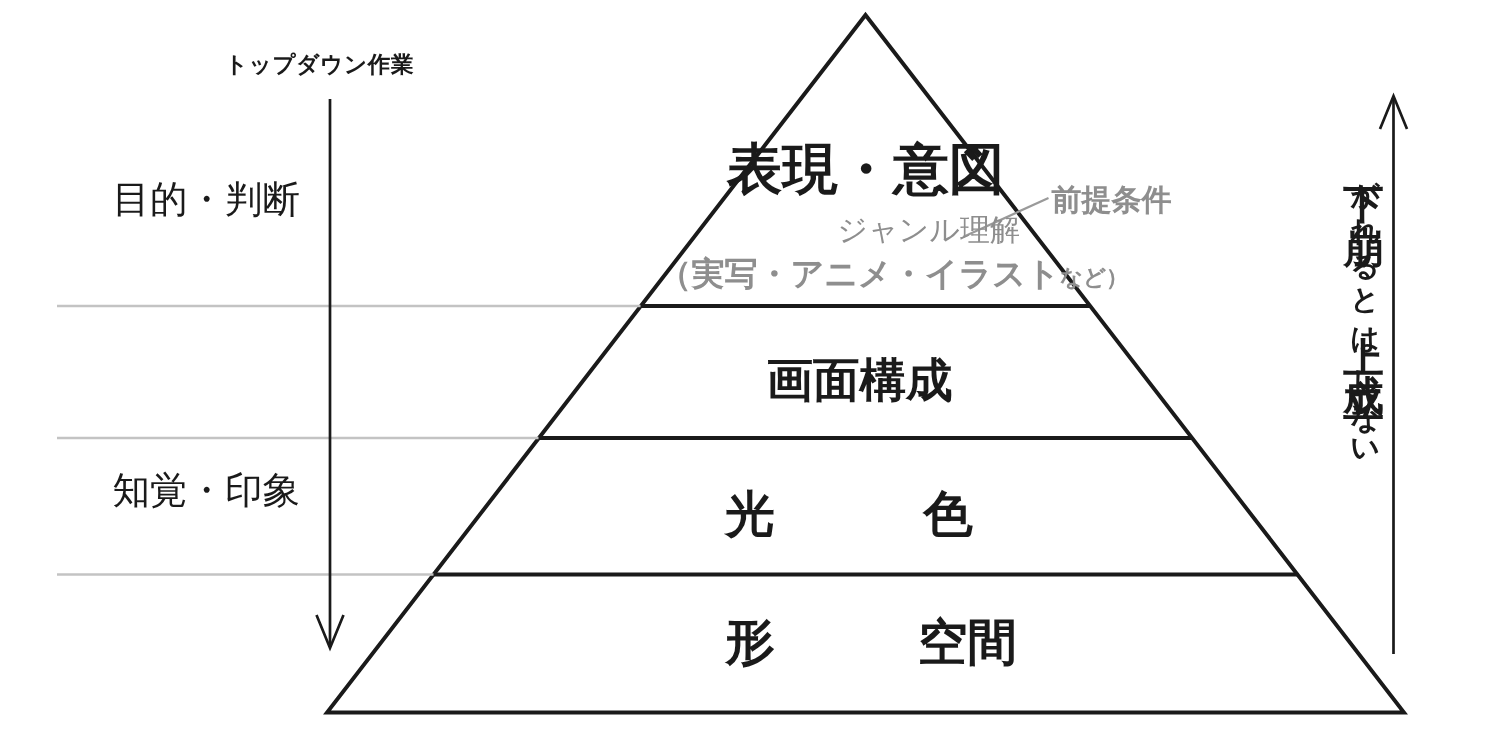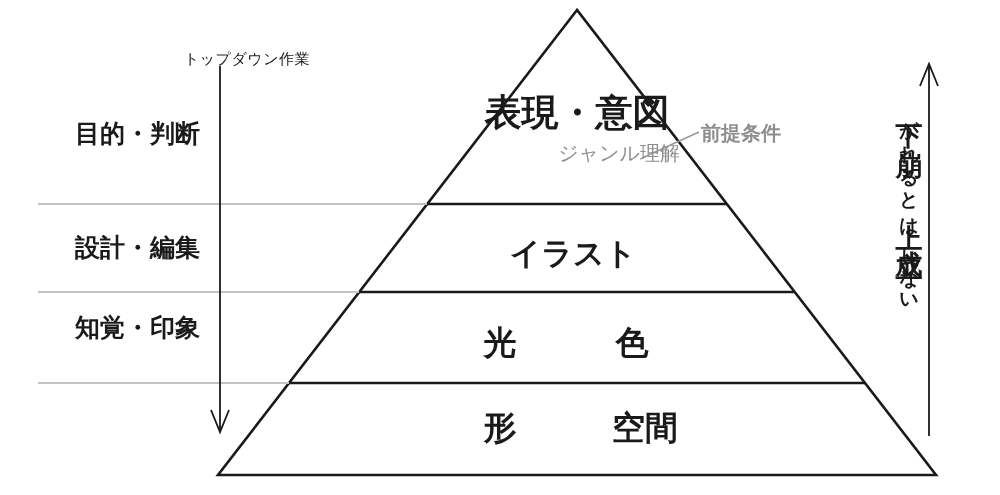--- a/index.html
+++ b/index.html
@@ -4,23 +4,23 @@
 <style>
   html,body{margin:0;padding:0;background:#ffffff;}
   #stage{
     position:relative;width:1000px;height:495px;background:#ffffff;overflow:hidden;
     font-family:"Liberation Sans","DejaVu Sans",sans-serif;color:#1a1a1a;
   }
   #shapes{position:absolute;left:0;top:0;width:1000px;height:495px;}
   .txt{position:absolute;white-space:nowrap;text-align:center;}
   .gray{color:#8e8e8e;}
 
-  .topdown-label{left:150px;top:50px;width:160px;text-align:right;font-size:15px;font-weight:normal;letter-spacing:0.5px;}
+  .topdown-label{left:150px;top:34px;width:160px;text-align:left;font-size:15px;font-weight:bold;letter-spacing:0.5px;}
 
-  .side-label{left:30px;width:215px;text-align:center;font-weight:bold;font-size:25px;line-height:28px;white-space:normal;}
+  .side-label{left:30px;width:215px;text-align:center;font-weight:normal;font-size:25px;line-height:28px;white-space:normal;}
   .side-label span{display:block;}
   .side-label span:empty{display:none;}
   .side-1{top:119px;}
   .side-2{top:233px;}
   .side-3{top:313px;}
   .side-4{top:401px;}
 
   .apex-label{left:477px;top:88px;width:200px;text-align:center;font-size:37px;font-weight:bold;}
   .genre-label{left:480px;top:140px;width:200px;text-align:right;font-size:20px;font-weight:normal;}
   .genre-sub{left:439px;top:168px;width:260px;text-align:center;font-size:22px;font-weight:bold;}
@@ -65,32 +65,29 @@
 
     <line x1="642" y1="158" x2="699" y2="132" stroke="#9a9a9a" stroke-width="1.5"></line>
   </svg>
 
   <div class="txt topdown-label">トップダウン作業</div>
 
   <div class="txt side-label side-1">
     <span>目的・判断</span>
 
   </div>
-  <div class="txt side-label side-2">
-    <span>設計・編集</span>
-
-  </div>
   <div class="txt side-label side-3">
     <span>知覚・印象</span>
   </div>
 
   <div class="txt apex-label">表現・意図</div>
   <div class="txt genre-label gray">ジャンル理解</div>
+  <div class="txt genre-sub gray"><span>（実写・アニメ・イラスト</span><span class="small">など）</span></div>
   <div class="txt premise-label gray">前提条件</div>
-  <div class="txt level2-label">イラスト</div>
+  <div class="txt level2-label">画面構成</div>
   <div class="txt cell l3 c-hikari">光</div>
   <div class="txt cell l3 c-iro">色</div>
   <div class="txt cell l4 c-katachi">形</div>
   <div class="txt cell l4 c-kukan">空間</div>
 
   <div class="txt right-note"><span class="big">下</span><span class="small">が</span><span class="big">崩</span><span class="small">れ</span><span class="small">る</span><span class="small">と</span><span class="big">上</span><span class="small">は</span><span class="big">成</span><span class="big">立</span><span class="small">し</span><span class="small">な</span><span class="small">い</span></div>
 
 </div>
 
 </body></html>

